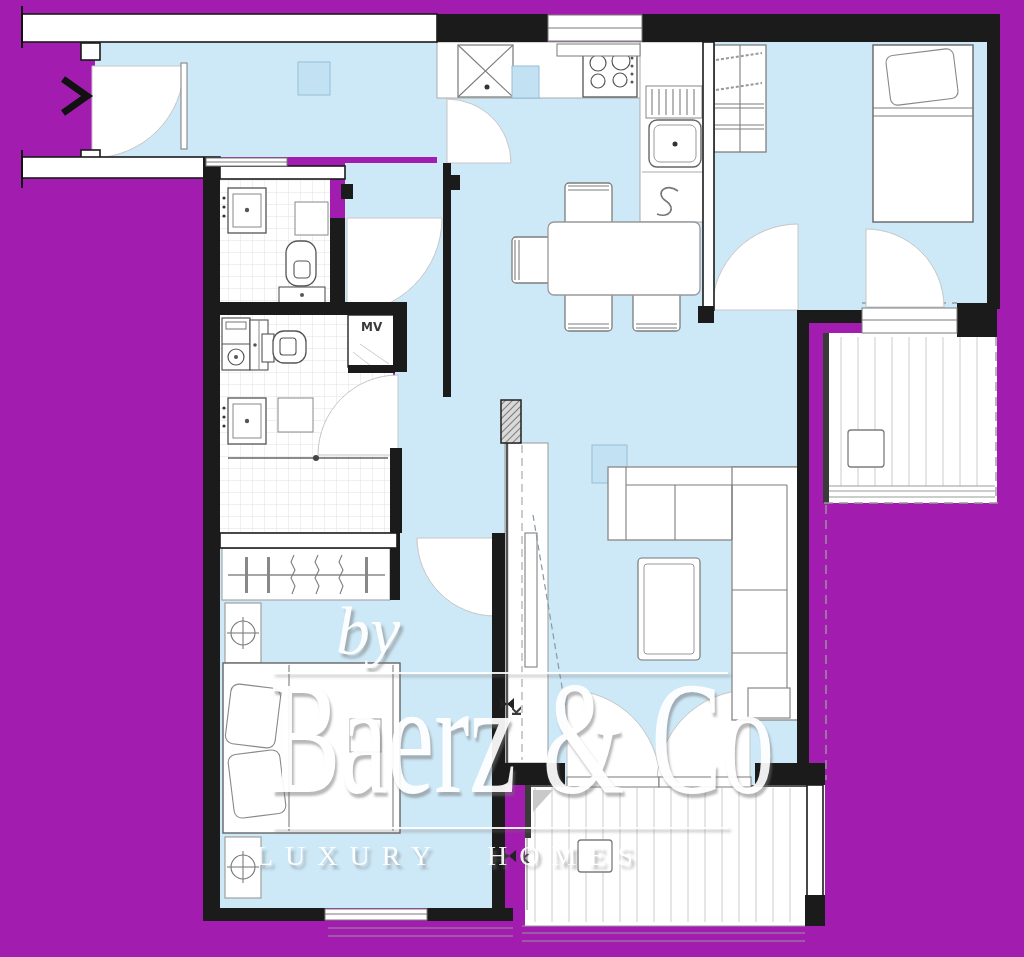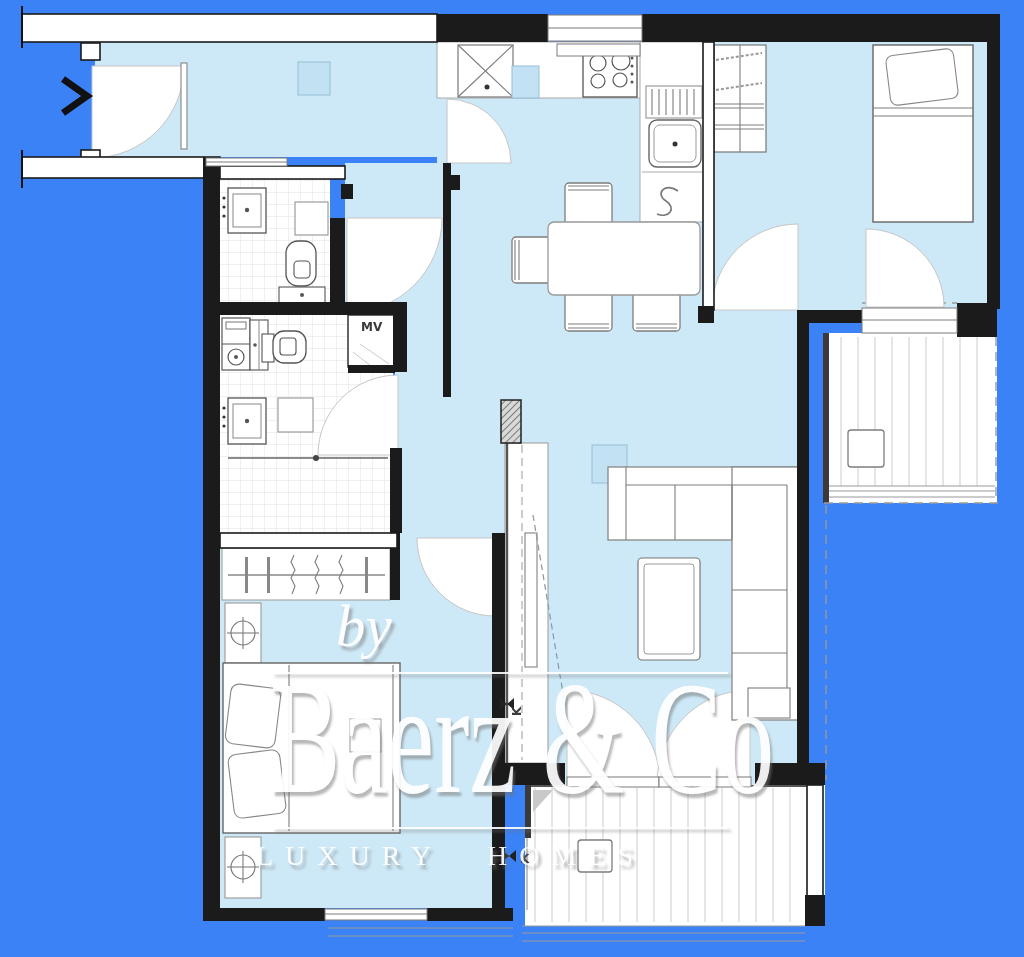--- a/index.html
+++ b/index.html
@@ -1,34 +1,34 @@
 <!DOCTYPE html>
 <html style="--floor-blue: #cde8f6; --wall: #1b1b1b; --furniture: #7d7d7d; --tile-line: #e2e2e2; --deck-line: #cccccc; --dashed-line: #9a9a9a; --watermark-white: #ffffff;"><head>
 <meta charset="utf-8">
 <style>
   html,body{margin:0;padding:0;background:#fff;}
-  .stage{position:relative;width:1024px;height:957px;background:#3b82f6;overflow:hidden;
+  .stage{position:relative;width:1024px;height:957px;background:#a21caf;overflow:hidden;
          font-family:"Liberation Sans",sans-serif;}
   .stage svg{position:absolute;left:0;top:0;}
   
   .floor{fill:var(--floor-blue,#cde8f6);}
   .wallb{fill:var(--wall,#1b1b1b);}
   .wallw{fill:#fff;stroke:var(--wall,#1b1b1b);stroke-width:1.6;}
   .win{fill:#fff;stroke:#7b7b7b;stroke-width:1;}
   .furn{fill:#fff;stroke:var(--furniture,#7d7d7d);stroke-width:1.3;}
   .fline{stroke:var(--furniture,#7d7d7d);stroke-width:1.1;fill:none;}
   .arc{fill:#fff;stroke:#c6c6c6;stroke-width:1;}
   .dash{stroke:var(--dashed-line,#9a9a9a);stroke-width:1.4;stroke-dasharray:9 6;fill:none;}
   .rail{stroke:#999;stroke-width:1;fill:none;}
   .lbl{font:600 12px "DejaVu Sans",sans-serif;fill:#3a3a3a;}
   
   .wm{position:absolute;color:var(--watermark-white,#fff);opacity:.93;z-index:5;
       text-shadow:3px 4px 3px rgba(115,115,115,.55);white-space:nowrap;
       font-family:"Liberation Serif",serif;line-height:1;pointer-events:none;}
-  .wm-by{left:336px;top:597px;font-size:59px;font-style:italic;}
+  .wm-by{left:336px;top:597px;font-size:68px;font-style:italic;}
   .wm-brand{left:270px;top:658px;font-size:160px;transform:scale(.66,1);transform-origin:0 0;}
   .wm-rule{position:absolute;height:2px;background:#fff;opacity:.9;z-index:5;
            box-shadow:3px 3px 3px rgba(115,115,115,.5);pointer-events:none;}
   .wm-rule1{left:272px;top:672px;width:456px;}
   .wm-rule2{left:272px;top:827px;width:456px;}
   .wm-tagline{left:256px;top:842px;font-size:28px;letter-spacing:12px;word-spacing:26px;}
 </style>
 </head>
 <body>
 

